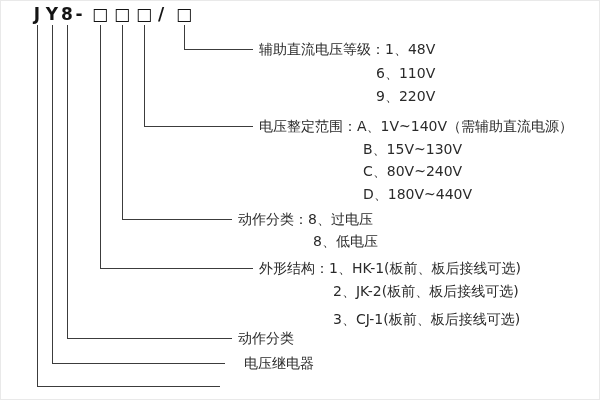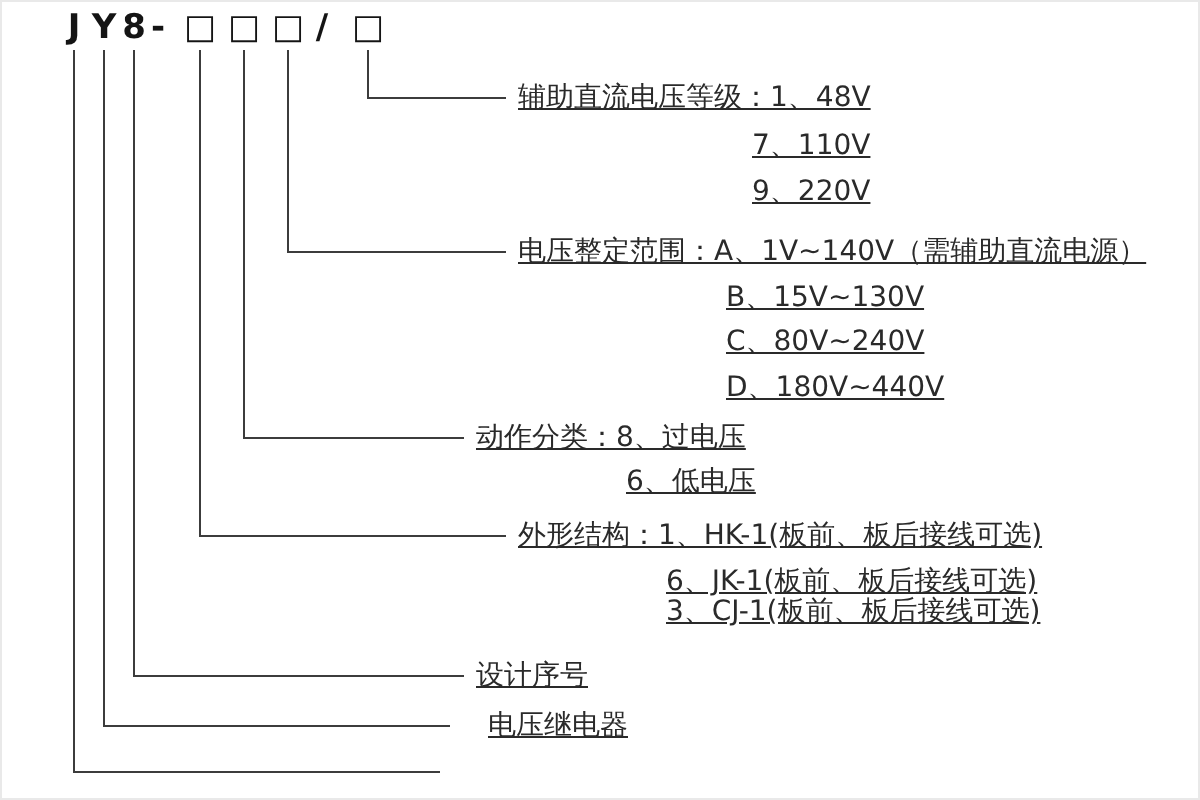--- a/index.html
+++ b/index.html
@@ -38,21 +38,20 @@
     stroke:#3c3c3c;
     stroke-width:1;
     shape-rendering:crispEdges;
   }
   .label {
     position:absolute;
     font-size:14px;
     line-height:18px;
     color:#2a2a2a;
     white-space:nowrap;
-    text-decoration:underline;
   }
 </style>
 </head>
 <body>
 
 <div class="canvas">
 
   <svg class="lines" viewBox="0 0 600 400" aria-hidden="true">
     <path d="M183 24 L183 48  L252 48"></path>
     <path d="M143 24 L143 125 L252 125"></path>
@@ -67,31 +66,31 @@
   <span class="model-char" style="left:51px">Y</span>
   <span class="model-char" style="left:66px">8</span>
   <span class="model-char" style="left:78px">-</span>
   <span class="model-char" style="left:99px">□</span>
   <span class="model-char" style="left:121px">□</span>
   <span class="model-char" style="left:143px">□</span>
   <span class="model-char" style="left:160px">/</span>
   <span class="model-char" style="left:183px">□</span>
 
   <div class="label" style="left:258px; top:39px">辅助直流电压等级：1、48V</div>
-  <div class="label" style="left:375px; top:63px">7、110V</div>
+  <div class="label" style="left:375px; top:63px">6、110V</div>
   <div class="label" style="left:375px; top:86px">9、220V</div>
 
   <div class="label" style="left:258px; top:116px">电压整定范围：A、1V~140V（需辅助直流电源）</div>
   <div class="label" style="left:362px; top:139px">B、15V~130V</div>
   <div class="label" style="left:362px; top:161px">C、80V~240V</div>
   <div class="label" style="left:362px; top:184px">D、180V~440V</div>
 
   <div class="label" style="left:237px; top:209px">动作分类：8、过电压</div>
-  <div class="label" style="left:312px; top:231px">6、低电压</div>
+  <div class="label" style="left:312px; top:231px">8、低电压</div>
 
   <div class="label" style="left:258px; top:258px">外形结构：1、HK-1(板前、板后接线可选)</div>
-  <div class="label" style="left:332px; top:281px">6、JK-1(板前、板后接线可选)</div>
-  <div class="label" style="left:332px; top:296px">3、CJ-1(板前、板后接线可选)</div>
+  <div class="label" style="left:332px; top:281px">2、JK-2(板前、板后接线可选)</div>
+  <div class="label" style="left:332px; top:309px">3、CJ-1(板前、板后接线可选)</div>
 
-  <div class="label" style="left:237px; top:328px">设计序号</div>
+  <div class="label" style="left:237px; top:328px">动作分类</div>
   <div class="label" style="left:243px; top:353px">电压继电器</div>
 
 </div>
 
 </body></html>

